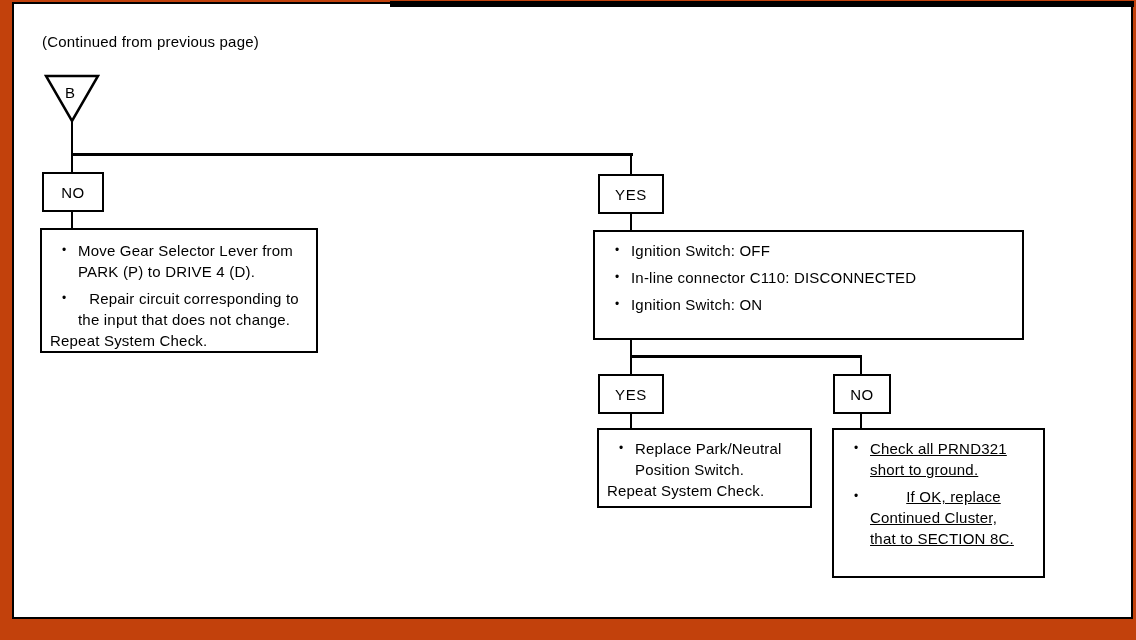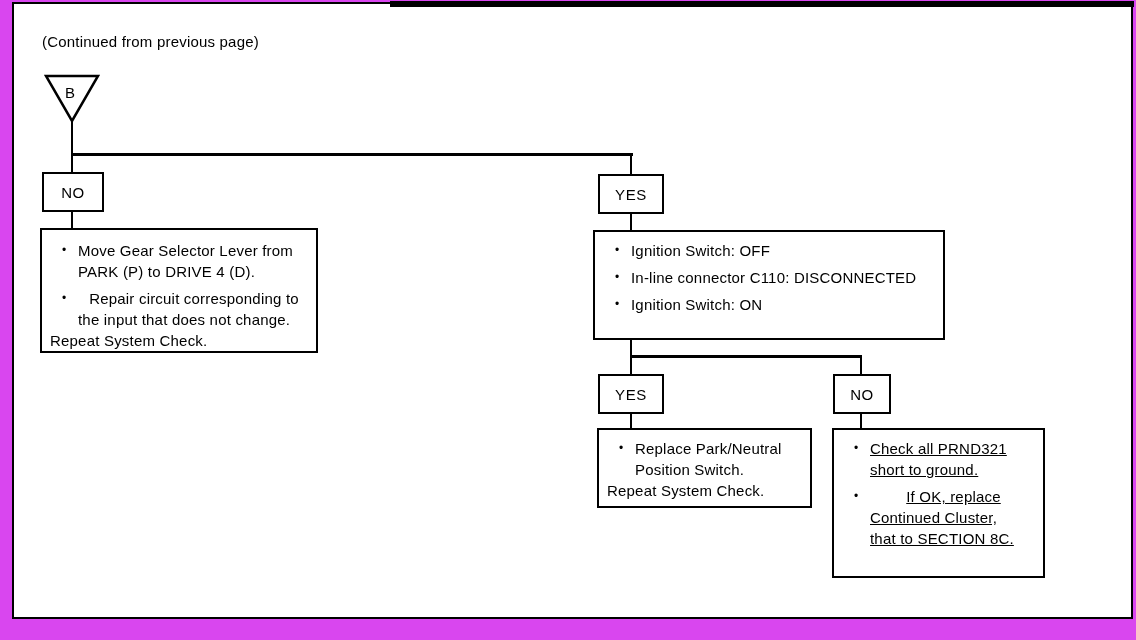--- a/index.html
+++ b/index.html
@@ -4,21 +4,21 @@
 <style>
   * { margin:0; padding:0; box-sizing:border-box; }
   html,body { background:#fff; }
   body {
     font-family:"Liberation Sans","DejaVu Sans",sans-serif;
     color:#000;
     width:1136px; height:640px;
     position:relative;
     overflow:hidden;
   }
-  #stage { position:absolute; left:0; top:0; width:1136px; height:640px; background:#d946ef; }
+  #stage { position:absolute; left:0; top:0; width:1136px; height:640px; background:#c2410c; }
 
   
   .frame {
     position:absolute; left:12px; top:2px; width:1121px; height:617px;
     border:2px solid #000; background:#fff;
   }
   .frame-topbar {
     position:absolute; left:390px; top:1px; width:744px; height:6px; background:#000;
   }
 
@@ -97,21 +97,21 @@
   </div>
 
   <div class="tbox" style="left:40px;top:228px;width:278px;height:125px;">
     <div class="ln b">Move Gear Selector Lever from</div>
     <div class="ln c">PARK (P) to DRIVE 4 (D).</div>
     <div class="ln b gap">Repair circuit corresponding to</div>
     <div class="ln c">the input that does not change.</div>
     <div class="ln p">Repeat System Check.</div>
   </div>
 
-  <div class="tbox decision" style="left:593px;top:230px;width:352px;height:110px;">
+  <div class="tbox decision" style="left:593px;top:230px;width:431px;height:110px;">
     <div class="ln b">Ignition Switch: OFF</div>
     <div class="ln b">In-line connector C110: DISCONNECTED</div>
     <div class="ln b">Ignition Switch: ON</div>
   </div>
 
   <div class="lblbox" style="left:598px;top:374px;width:66px;height:40px;">
     <span>YES</span>
   </div>
   <div class="lblbox" style="left:833px;top:374px;width:58px;height:40px;">
     <span>NO</span>

